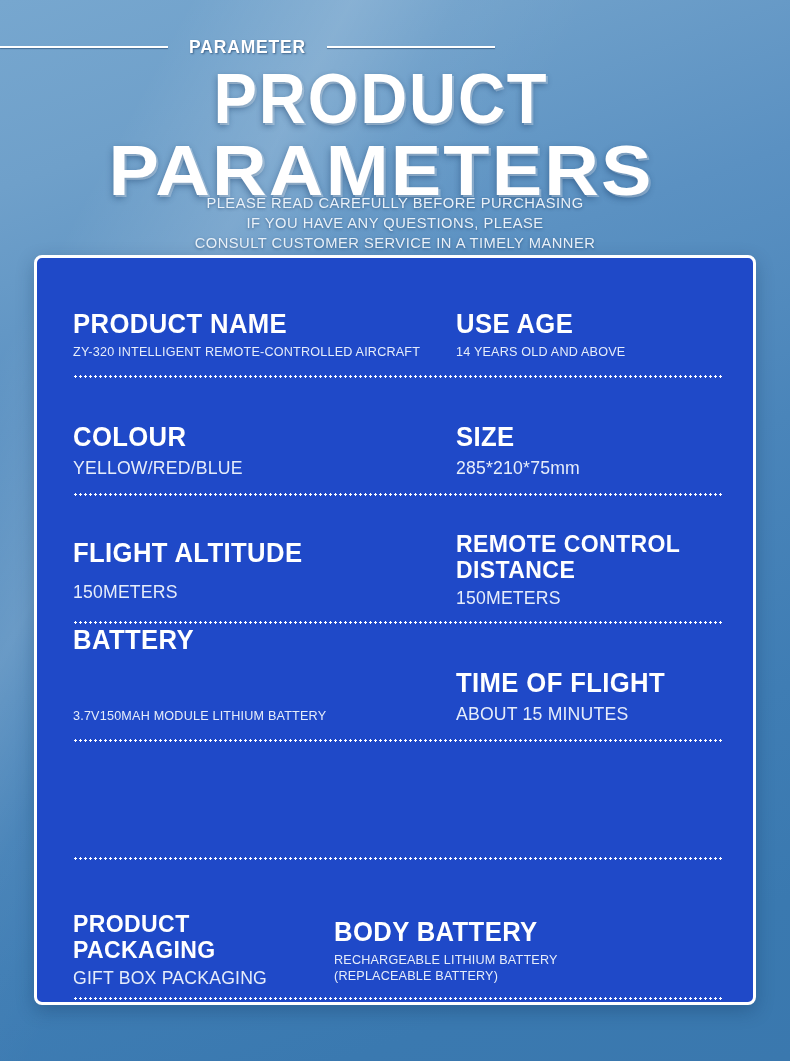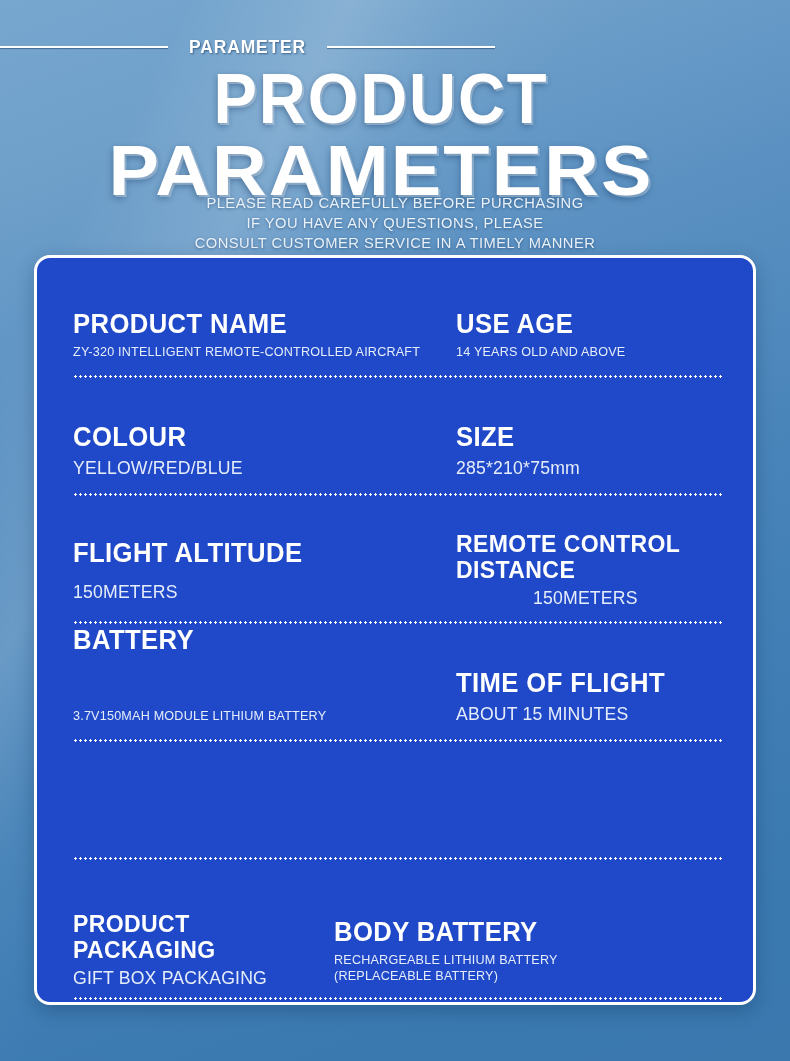--- a/index.html
+++ b/index.html
@@ -105,21 +105,21 @@
   
   .panel {
     position: absolute;
     left: 34px;
     top: 255px;
     width: 722px;
     height: 750px;
     box-sizing: border-box;
     background: #1f49c8;
     border: 3px solid #ffffff;
-    border-radius: 16px;
+    border-radius: 8px;
     box-shadow: 0 6px 18px rgba(10,38,78,0.28);
     overflow: hidden;
   }
 
   .rows {
     position: absolute;
     left: 0;
     top: 0;
     width: 716px;
   }
@@ -227,21 +227,21 @@
             </div>
           </div>
           <div class="divider"></div>
         </div>
         <div class="row" style="height: 128px;">
           <div class="row-inner">
             <div class="cell left" style="padding-bottom: 20px; gap: 8px;">
               <div class="k k-lg">FLIGHT ALTITUDE</div>
               <div class="v v-md">150METERS</div>
             </div>
-            <div class="cell right" style="padding-bottom: 14px; align-items: center;">
+            <div class="cell right" style="padding-bottom: 14px;">
               <div class="k k-md">REMOTE CONTROL DISTANCE</div>
               <div class="v v-md">150METERS</div>
             </div>
           </div>
           <div class="divider"></div>
         </div>
         <div class="row" style="height: 118px;">
           <div class="row-inner">
             <div class="cell left" style="padding-bottom: 18px; gap: 48px;">
               <div class="k k-lg">BATTERY</div>

